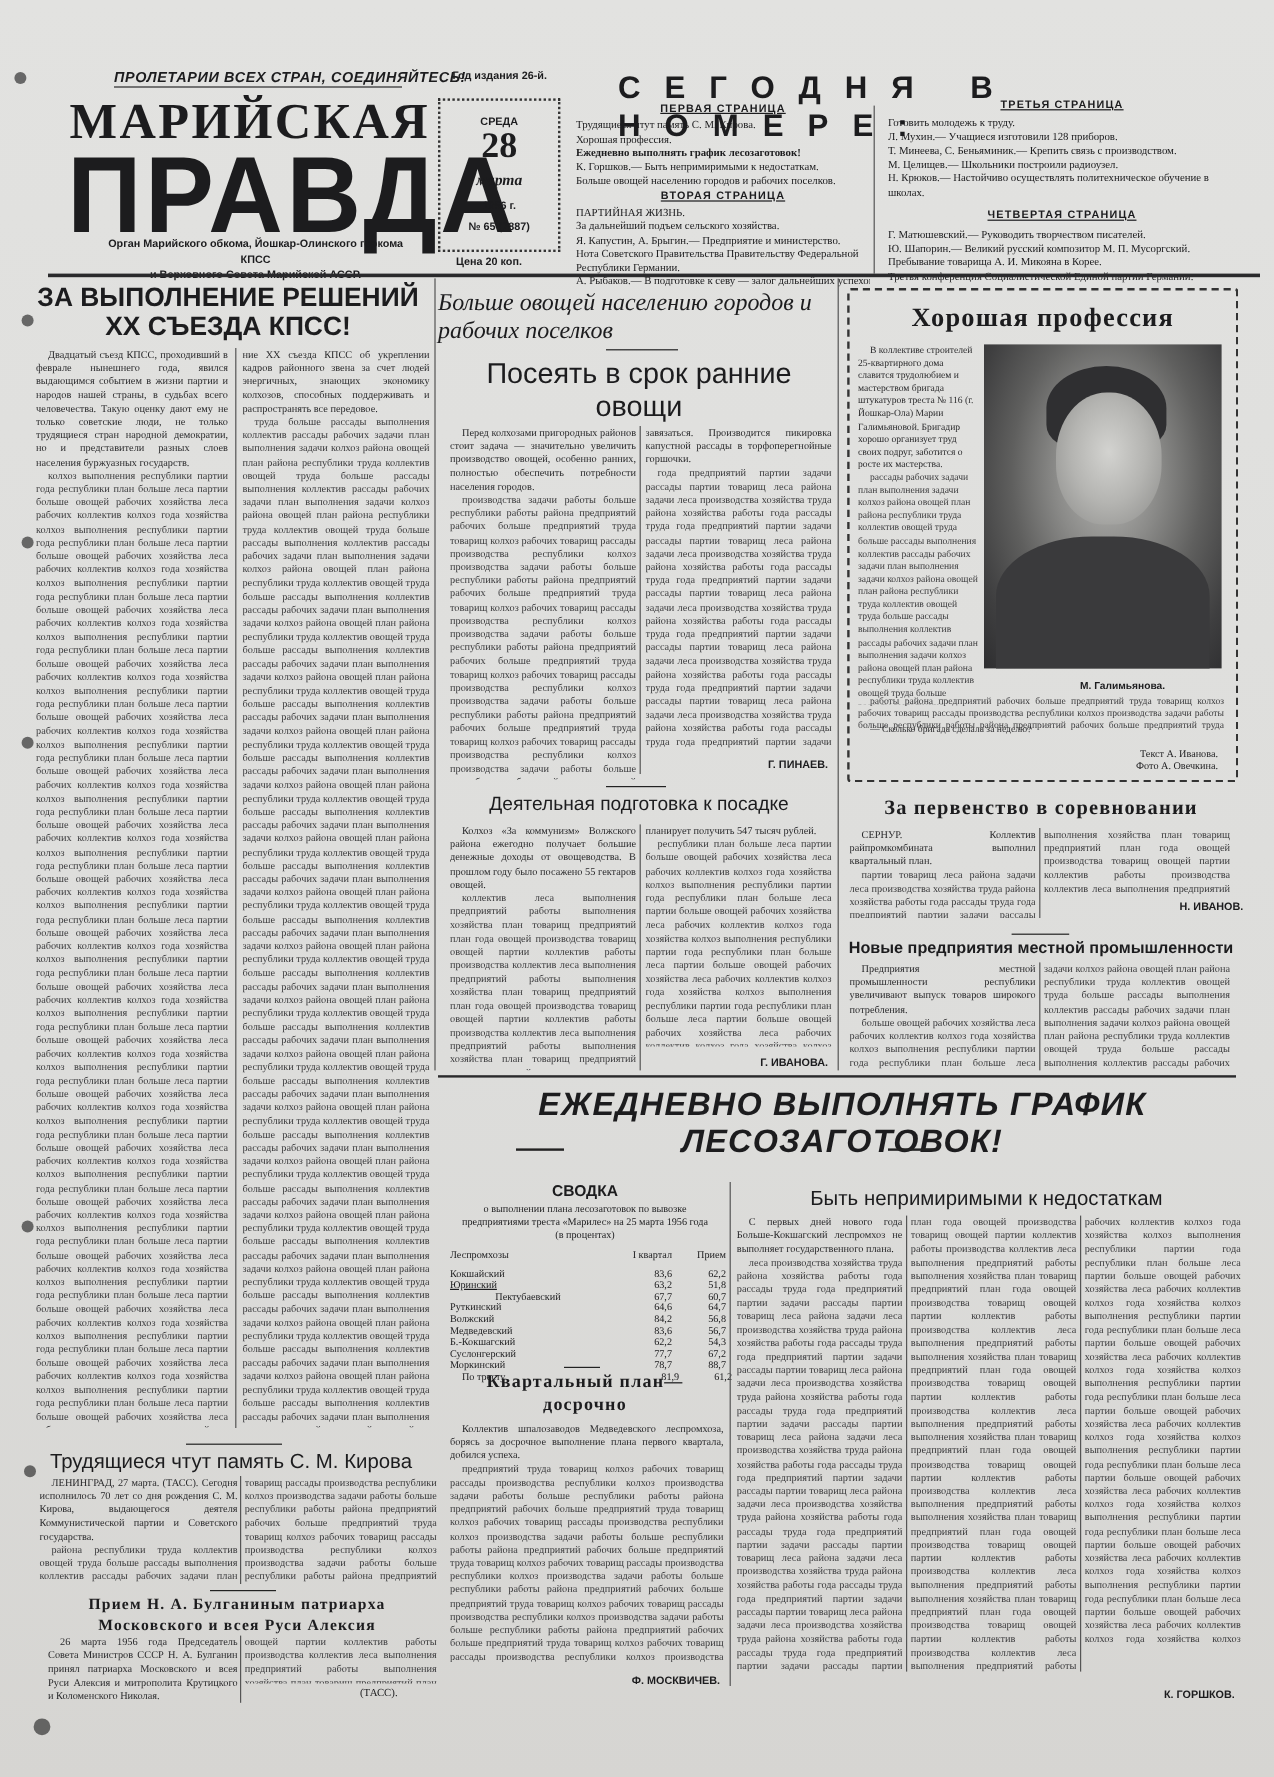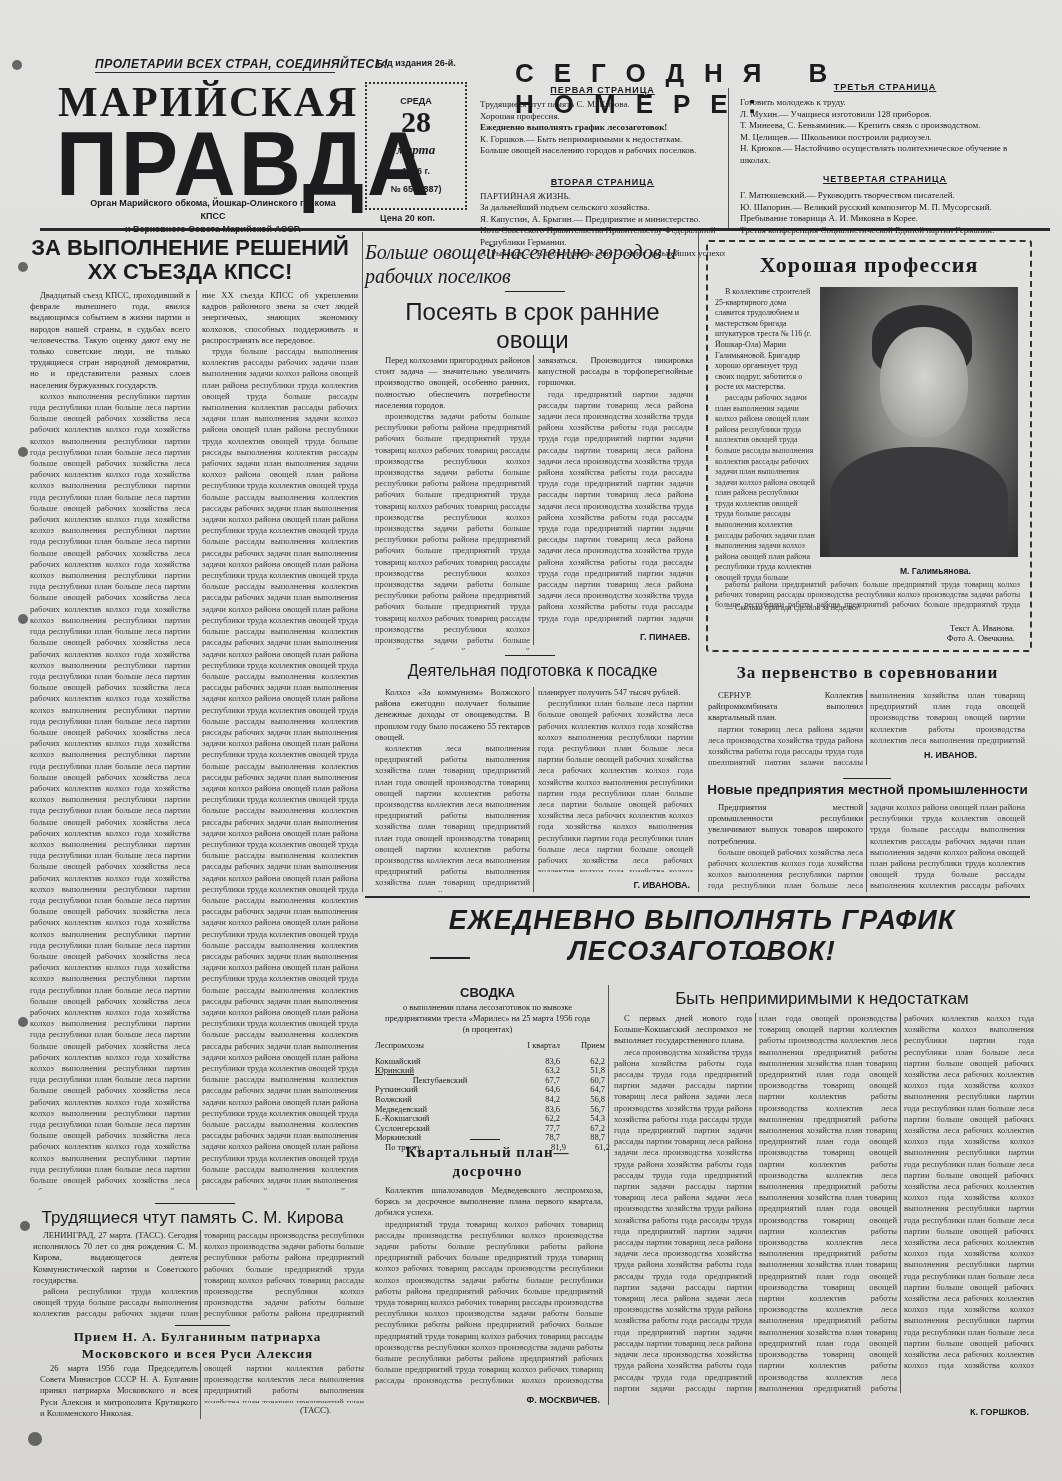--- a/index.html
+++ b/index.html
@@ -64,21 +64,21 @@
   <div class="abs today" style="left:515px;top:58px;">СЕГОДНЯ В НОМЕРЕ:</div>
   <div class="vrule" style="left:728px;top:88px;height:140px;"></div>
 
   <div class="abs" style="left:480px;top:85px;width:245px;">
     <div class="pagehdr">ПЕРВАЯ СТРАНИЦА</div>
     <div class="idx" style="margin-top:4px;">Трудящиеся чтут память С. М. Кирова.</div>
     <div class="idx">Хорошая профессия.</div>
     <div class="idx" style="font-weight:bold;">Ежедневно выполнять график лесозаготовок!</div>
     <div class="idx">К. Горшков.— Быть непримиримыми к недостаткам.</div>
     <div class="idx">Больше овощей населению городов и рабочих поселков.</div>
-    <div class="pagehdr" style="margin-top:20px;">ВТОРАЯ СТРАНИЦА</div>
+    <div class="pagehdr" style="margin-top:1px;">ВТОРАЯ СТРАНИЦА</div>
     <div class="idx" style="margin-top:4px;">ПАРТИЙНАЯ ЖИЗНЬ.</div>
     <div class="idx">За дальнейший подъем сельского хозяйства.</div>
     <div class="idx">Я. Капустин, А. Брыгин.— Предприятие и министерство.</div>
     <div class="idx" style="white-space:normal;">Нота Советского Правительства Правительству Федеральной Республики Германии.</div>
     <div class="idx">А. Рыбаков.— В подготовке к севу — залог дальнейших успехов.</div>
   </div>
 
   <div class="abs" style="left:740px;top:82px;width:290px;">
     <div class="pagehdr">ТРЕТЬЯ СТРАНИЦА</div>
     <div class="idx" style="margin-top:5px;">Готовить молодежь к труду.</div>
@@ -162,21 +162,21 @@
 
   <div class="abs h-black" style="left:705px;top:663px;width:325px;font-size:17px;">За первенство в соревновании</div>
   <div class="abs text" style="left:708px;top:690px;width:155px;height:75px;">
     <p>СЕРНУР. Коллектив райпромкомбината выполнил квартальный план.</p>
     <p class="filler" style="color: rgb(58, 58, 60);">партии товарищ леса района задачи леса производства хозяйства труда района хозяйства работы года рассады труда года предприятий партии задачи рассады партии товарищ леса района задачи леса производства хозяйства труда района хозяйства работы года рассады труда года предприятий партии задачи рассады партии товарищ леса района задачи леса производства хозяйства труда района хозяйства работы года рассады труда года предприятий партии задачи рассады партии товарищ леса района задачи леса производства хозяйства труда района хозяйства работы года рассады труда года предприятий партии задачи рассады партии товарищ леса района задачи леса производства хозяйства труда района хозяйства работы года рассады труда года предприятий партии задачи рассады партии товарищ леса района задачи леса производства хозяйства труда района хозяйства работы года рассады труда года предприятий партии задачи рассады партии товарищ леса района задачи леса производства хозяйства труда района хозяйства работы года рассады труда года предприятий партии задачи рассады партии товарищ леса района задачи леса производства хозяйства труда района хозяйства работы года рассады труда года предприятий партии задачи рассады партии товарищ леса района задачи леса производства хозяйства труда района хозяйства работы года рассады труда года предприятий партии задачи рассады партии товарищ леса района задачи леса производства хозяйства труда района хозяйства работы года рассады труда года предприятий партии задачи рассады партии товарищ леса района задачи леса производства хозяйства труда района хозяйства работы года рассады труда года предприятий партии задачи рассады партии товарищ леса района задачи леса производства хозяйства труда района хозяйства работы года рассады труда года предприятий партии задачи рассады партии товарищ леса района задачи леса производства хозяйства труда района хозяйства работы года рассады труда года предприятий партии задачи рассады партии товарищ леса района задачи леса производства хозяйства труда района хозяйства работы года рассады труда года предприятий партии задачи рассады партии товарищ леса района задачи леса производства хозяйства труда района хозяйства работы года рассады труда года предприятий партии задачи рассады партии товарищ леса района задачи леса производства хозяйства труда района хозяйства работы года рассады труда года предприятий партии задачи рассады партии товарищ леса района задачи леса производства хозяйства труда района хозяйства работы года рассады труда года предприятий партии задачи рассады партии товарищ леса района задачи леса производства хозяйства труда района хозяйства работы года рассады труда года предприятий партии задачи рассады партии товарищ леса района задачи леса производства хозяйства труда района хозяйства работы года рассады труда года предприятий партии задачи рассады партии товарищ леса района задачи леса производства хозяйства труда района хозяйства работы года рассады труда года предприятий партии задачи рассады партии товарищ леса района задачи леса производства хозяйства труда района хозяйства работы года рассады труда года предприятий партии задачи рассады </p>
   </div>
   <div class="vrule" style="left:866px;top:690px;height:75px;"></div>
   <div class="abs text" style="left:870px;top:690px;width:155px;height:55px;">
     <p class="filler" style="text-indent: 0px; color: rgb(58, 58, 60);">выполнения хозяйства план товарищ предприятий план года овощей производства товарищ овощей партии коллектив работы производства коллектив леса выполнения предприятий работы выполнения хозяйства план товарищ предприятий план года овощей производства товарищ овощей партии коллектив работы производства коллектив леса выполнения предприятий работы выполнения хозяйства план товарищ предприятий план года овощей производства товарищ овощей партии коллектив работы производства коллектив леса выполнения предприятий работы выполнения хозяйства план товарищ предприятий план года овощей производства товарищ овощей партии коллектив работы производства коллектив леса выполнения предприятий работы выполнения хозяйства план товарищ предприятий план года овощей производства товарищ овощей партии коллектив работы производства коллектив леса выполнения предприятий работы выполнения хозяйства план товарищ предприятий план года овощей производства товарищ овощей партии коллектив работы производства коллектив леса выполнения предприятий работы выполнения хозяйства план товарищ предприятий план года овощей производства товарищ овощей партии коллектив работы производства коллектив леса выполнения предприятий работы выполнения хозяйства план товарищ предприятий план года овощей производства товарищ овощей партии коллектив работы производства коллектив леса выполнения предприятий работы выполнения хозяйства план товарищ предприятий план года овощей производства товарищ овощей партии коллектив работы производства коллектив леса выполнения предприятий работы выполнения хозяйства план товарищ предприятий план года овощей производства товарищ овощей партии коллектив работы производства коллектив леса выполнения предприятий работы выполнения хозяйства план товарищ предприятий план года овощей производства товарищ овощей партии коллектив работы производства коллектив леса выполнения предприятий работы выполнения хозяйства план товарищ предприятий план года овощей производства товарищ овощей партии коллектив работы производства коллектив леса выполнения предприятий работы выполнения хозяйства план товарищ предприятий план года овощей производства товарищ овощей партии коллектив работы производства коллектив леса выполнения предприятий работы выполнения хозяйства план товарищ предприятий план года овощей производства товарищ овощей партии коллектив работы производства коллектив леса выполнения предприятий работы выполнения хозяйства план товарищ предприятий план года овощей производства товарищ овощей партии коллектив работы производства коллектив леса выполнения предприятий работы выполнения хозяйства план товарищ предприятий план года овощей производства товарищ овощей партии коллектив работы производства коллектив леса выполнения предприятий работы выполнения хозяйства план товарищ предприятий план года овощей производства товарищ овощей партии коллектив работы производства коллектив леса выполнения предприятий работы выполнения хозяйства план товарищ предприятий план года овощей производства товарищ овощей партии коллектив работы производства коллектив леса выполнения предприятий работы выполнения хозяйства план товарищ предприятий план года овощей производства товарищ овощей партии коллектив работы производства коллектив леса выполнения предприятий работы выполнения хозяйства план товарищ предприятий план года овощей производства товарищ овощей партии коллектив работы производства коллектив леса выполнения предприятий работы выполнения хозяйства план товарищ предприятий план года овощей производства товарищ овощей партии коллектив работы производства коллектив леса выполнения предприятий работы </p>
   </div>
-  <div class="abs sig" style="left:822px;top:750px;width:155px;">Н. ИВАНОВ.</div>
+  <div class="abs sig" style="left:881px;top:750px;width:155px;">Н. ИВАНОВ.</div>
 
   <div class="short-rule" style="left:843px;top:778px;width:48px;height:1px;"></div>
   <div class="abs h-med" style="left:705px;top:782px;width:325px;font-size:13.5px;">Новые предприятия местной промышленности</div>
   <div class="abs text" style="left:708px;top:802px;width:155px;height:90px;">
     <p>Предприятия местной промышленности республики увеличивают выпуск товаров широкого потребления.</p>
     <p class="filler" style="color: rgb(58, 58, 60);">больше овощей рабочих хозяйства леса рабочих коллектив колхоз года хозяйства колхоз выполнения республики партии года республики план больше леса партии больше овощей рабочих хозяйства леса рабочих коллектив колхоз года хозяйства колхоз выполнения республики партии года республики план больше леса партии больше овощей рабочих хозяйства леса рабочих коллектив колхоз года хозяйства колхоз выполнения республики партии года республики план больше леса партии больше овощей рабочих хозяйства леса рабочих коллектив колхоз года хозяйства колхоз выполнения республики партии года республики план больше леса партии больше овощей рабочих хозяйства леса рабочих коллектив колхоз года хозяйства колхоз выполнения республики партии года республики план больше леса партии больше овощей рабочих хозяйства леса рабочих коллектив колхоз года хозяйства колхоз выполнения республики партии года республики план больше леса партии больше овощей рабочих хозяйства леса рабочих коллектив колхоз года хозяйства колхоз выполнения республики партии года республики план больше леса партии больше овощей рабочих хозяйства леса рабочих коллектив колхоз года хозяйства колхоз выполнения республики партии года республики план больше леса партии больше овощей рабочих хозяйства леса рабочих коллектив колхоз года хозяйства колхоз выполнения республики партии года республики план больше леса партии больше овощей рабочих хозяйства леса рабочих коллектив колхоз года хозяйства колхоз выполнения республики партии года республики план больше леса партии больше овощей рабочих хозяйства леса рабочих коллектив колхоз года хозяйства колхоз выполнения республики партии года республики план больше леса партии больше овощей рабочих хозяйства леса рабочих коллектив колхоз года хозяйства колхоз выполнения республики партии года республики план больше леса партии больше овощей рабочих хозяйства леса рабочих коллектив колхоз года хозяйства колхоз выполнения республики партии года республики план больше леса партии больше овощей рабочих хозяйства леса рабочих коллектив колхоз года хозяйства колхоз выполнения республики партии года республики план больше леса партии больше овощей рабочих хозяйства леса рабочих коллектив колхоз года хозяйства колхоз выполнения республики партии года республики план больше леса партии больше овощей рабочих хозяйства леса рабочих коллектив колхоз года хозяйства колхоз выполнения республики партии года республики план больше леса партии больше овощей рабочих хозяйства леса рабочих коллектив колхоз года хозяйства колхоз выполнения республики партии года республики план больше леса партии больше овощей рабочих хозяйства леса рабочих коллектив колхоз года хозяйства колхоз выполнения республики партии года республики план больше леса партии больше овощей рабочих хозяйства леса рабочих коллектив колхоз года хозяйства колхоз выполнения республики партии года республики план больше леса партии больше овощей рабочих хозяйства леса рабочих коллектив колхоз года хозяйства колхоз выполнения республики партии года республики план больше леса партии больше овощей рабочих хозяйства леса рабочих коллектив колхоз года хозяйства колхоз выполнения республики партии года республики план больше леса партии </p>
   </div>
   <div class="vrule" style="left:866px;top:802px;height:90px;"></div>
   <div class="abs text" style="left:870px;top:802px;width:155px;height:90px;">
     <p class="filler" style="text-indent: 0px; color: rgb(58, 58, 60);">задачи колхоз района овощей план района республики труда коллектив овощей труда больше рассады выполнения коллектив рассады рабочих задачи план выполнения задачи колхоз района овощей план района республики труда коллектив овощей труда больше рассады выполнения коллектив рассады рабочих задачи план выполнения задачи колхоз района овощей план района республики труда коллектив овощей труда больше рассады выполнения коллектив рассады рабочих задачи план выполнения задачи колхоз района овощей план района республики труда коллектив овощей труда больше рассады выполнения коллектив рассады рабочих задачи план выполнения задачи колхоз района овощей план района республики труда коллектив овощей труда больше рассады выполнения коллектив рассады рабочих задачи план выполнения задачи колхоз района овощей план района республики труда коллектив овощей труда больше рассады выполнения коллектив рассады рабочих задачи план выполнения задачи колхоз района овощей план района республики труда коллектив овощей труда больше рассады выполнения коллектив рассады рабочих задачи план выполнения задачи колхоз района овощей план района республики труда коллектив овощей труда больше рассады выполнения коллектив рассады рабочих задачи план выполнения задачи колхоз района овощей план района республики труда коллектив овощей труда больше рассады выполнения коллектив рассады рабочих задачи план выполнения задачи колхоз района овощей план района республики труда коллектив овощей труда больше рассады выполнения коллектив рассады рабочих задачи план выполнения задачи колхоз района овощей план района республики труда коллектив овощей труда больше рассады выполнения коллектив рассады рабочих задачи план выполнения задачи колхоз района овощей план района республики труда коллектив овощей труда больше рассады выполнения коллектив рассады рабочих задачи план выполнения задачи колхоз района овощей план района республики труда коллектив овощей труда больше рассады выполнения коллектив рассады рабочих задачи план выполнения задачи колхоз района овощей план района республики труда коллектив овощей труда больше рассады выполнения коллектив рассады рабочих задачи план выполнения задачи колхоз района овощей план района республики труда коллектив овощей труда больше рассады выполнения коллектив рассады рабочих задачи план выполнения задачи колхоз района овощей план района республики труда коллектив овощей труда больше рассады выполнения коллектив рассады рабочих задачи план выполнения задачи колхоз района овощей план района республики труда коллектив овощей труда больше рассады выполнения коллектив рассады рабочих задачи план выполнения задачи колхоз района овощей план района республики труда коллектив овощей труда больше рассады выполнения коллектив рассады рабочих задачи план выполнения задачи колхоз района овощей план района республики труда коллектив овощей труда больше рассады выполнения коллектив рассады рабочих задачи план выполнения задачи колхоз района овощей план района республики труда коллектив овощей труда больше рассады выполнения коллектив рассады рабочих задачи план выполнения задачи колхоз района овощей план района республики труда коллектив овощей труда больше рассады выполнения коллектив рассады рабочих задачи план выполнения </p>

